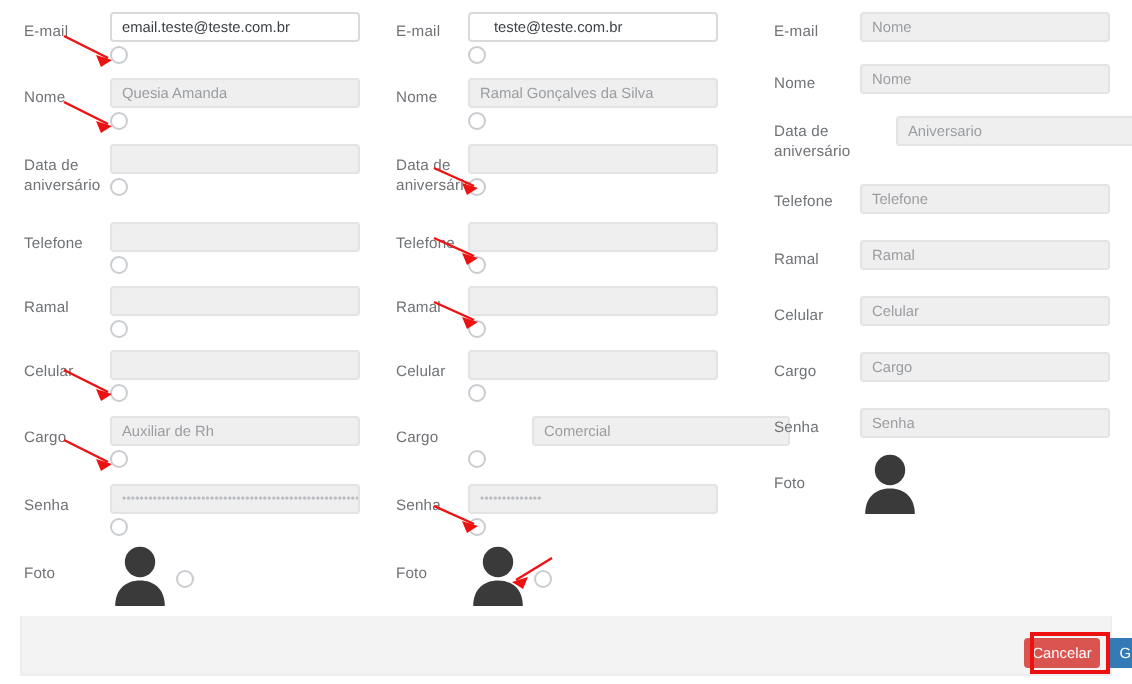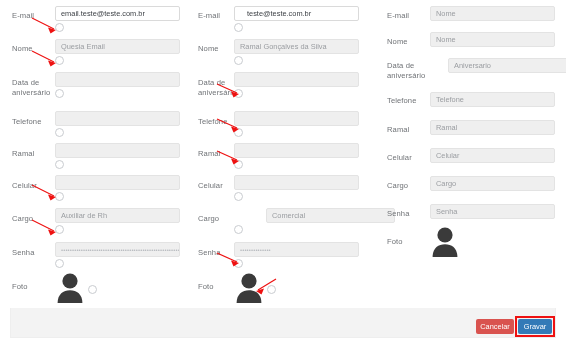--- a/index.html
+++ b/index.html
@@ -85,20 +85,21 @@
     border-radius:2px;
     font-size:7.4px;
     color:#ffffff;
     line-height:15px;
     text-align:center;
     box-sizing:border-box;
     border:none;
     padding:0;
     font-family:inherit;
     cursor:pointer;
+    margin-left:36px;
   }
   #btn-cancelar{left:476px;top:319px;width:38px;background:#d9534f;}
   #btn-gravar{left:518px;top:319px;width:34px;background:#337ab7;}
   #gravar-highlight{
     position:absolute;
     left:515px;top:316px;width:40px;height:21px;
     border:2px solid #ee1111;
     box-sizing:border-box;
     pointer-events:none;
   }
@@ -115,21 +116,21 @@
   <div class="col" id="col-a">
 
     <div class="row">
       <div class="label" style="top:11px;">E-mail</div>
       <div class="field filled" style="left:55px;top:6px;width:125px;">email.teste@teste.com.br</div>
       <div class="radio" style="left:55px;top:23px;"></div>
     </div>
 
     <div class="row">
       <div class="label" style="top:44px;">Nome</div>
-      <div class="field" style="left:55px;top:39px;width:125px;">Quesia Email</div>
+      <div class="field" style="left:55px;top:39px;width:125px;">Quesia Amanda</div>
       <div class="radio" style="left:55px;top:56px;"></div>
     </div>
 
     <div class="row">
       <div class="label" style="top:78px;">Data de
 aniversário</div>
       <div class="field" style="left:55px;top:72px;width:125px;"></div>
       <div class="radio" style="left:55px;top:89px;"></div>
     </div>
 

